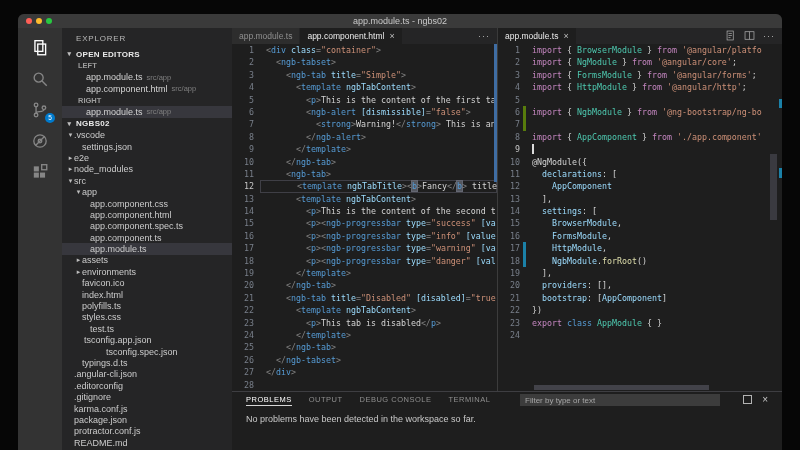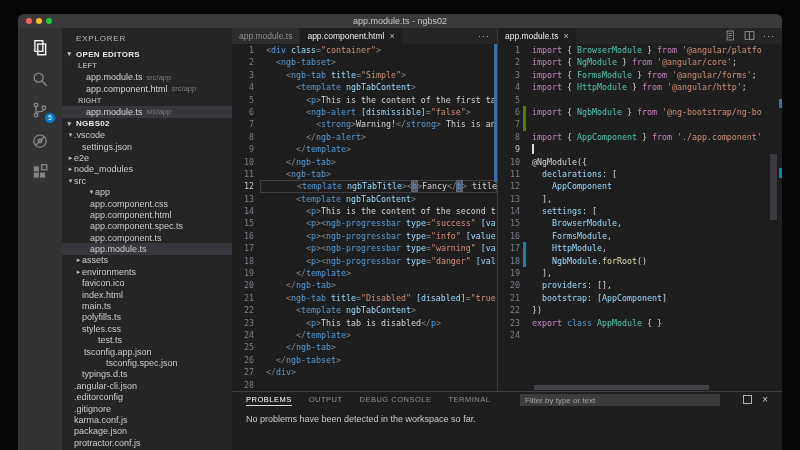--- a/index.html
+++ b/index.html
@@ -179,21 +179,21 @@
               <span>e2e</span>
             </div>
             <div class="tree-row" style="padding-left: 5px;">
               <span class="chev">▸</span>
               <span>node_modules</span>
             </div>
             <div class="tree-row" style="padding-left: 5px;">
               <span class="chev">▾</span>
               <span>src</span>
             </div>
-            <div class="tree-row" style="padding-left: 26px;">
+            <div class="tree-row" style="padding-left: 13px;">
               <span class="chev">▾</span>
               <span>app</span>
             </div>
             <div class="tree-row" style="padding-left: 21px;">
               <span class="chev"></span>
               <span>app.component.css</span>
             </div>
             <div class="tree-row" style="padding-left: 21px;">
               <span class="chev"></span>
               <span>app.component.html</span>
@@ -221,31 +221,27 @@
             <div class="tree-row" style="padding-left: 13px;">
               <span class="chev"></span>
               <span>favicon.ico</span>
             </div>
             <div class="tree-row" style="padding-left: 13px;">
               <span class="chev"></span>
               <span>index.html</span>
             </div>
             <div class="tree-row" style="padding-left: 13px;">
               <span class="chev"></span>
-              <span>main.ts</span>
-            </div>
-            <div class="tree-row" style="padding-left: 13px;">
-              <span class="chev"></span>
               <span>polyfills.ts</span>
             </div>
             <div class="tree-row" style="padding-left: 13px;">
               <span class="chev"></span>
               <span>styles.css</span>
             </div>
-            <div class="tree-row" style="padding-left: 29px;">
+            <div class="tree-row" style="padding-left: 21px;">
               <span class="chev"></span>
               <span>test.ts</span>
             </div>
             <div class="tree-row" style="padding-left: 15px;">
               <span class="chev"></span>
               <span>tsconfig.app.json</span>
             </div>
             <div class="tree-row" style="padding-left: 13px; margin-left: 24px;">
               <span class="chev"></span>
               <span>tsconfig.spec.json</span>

